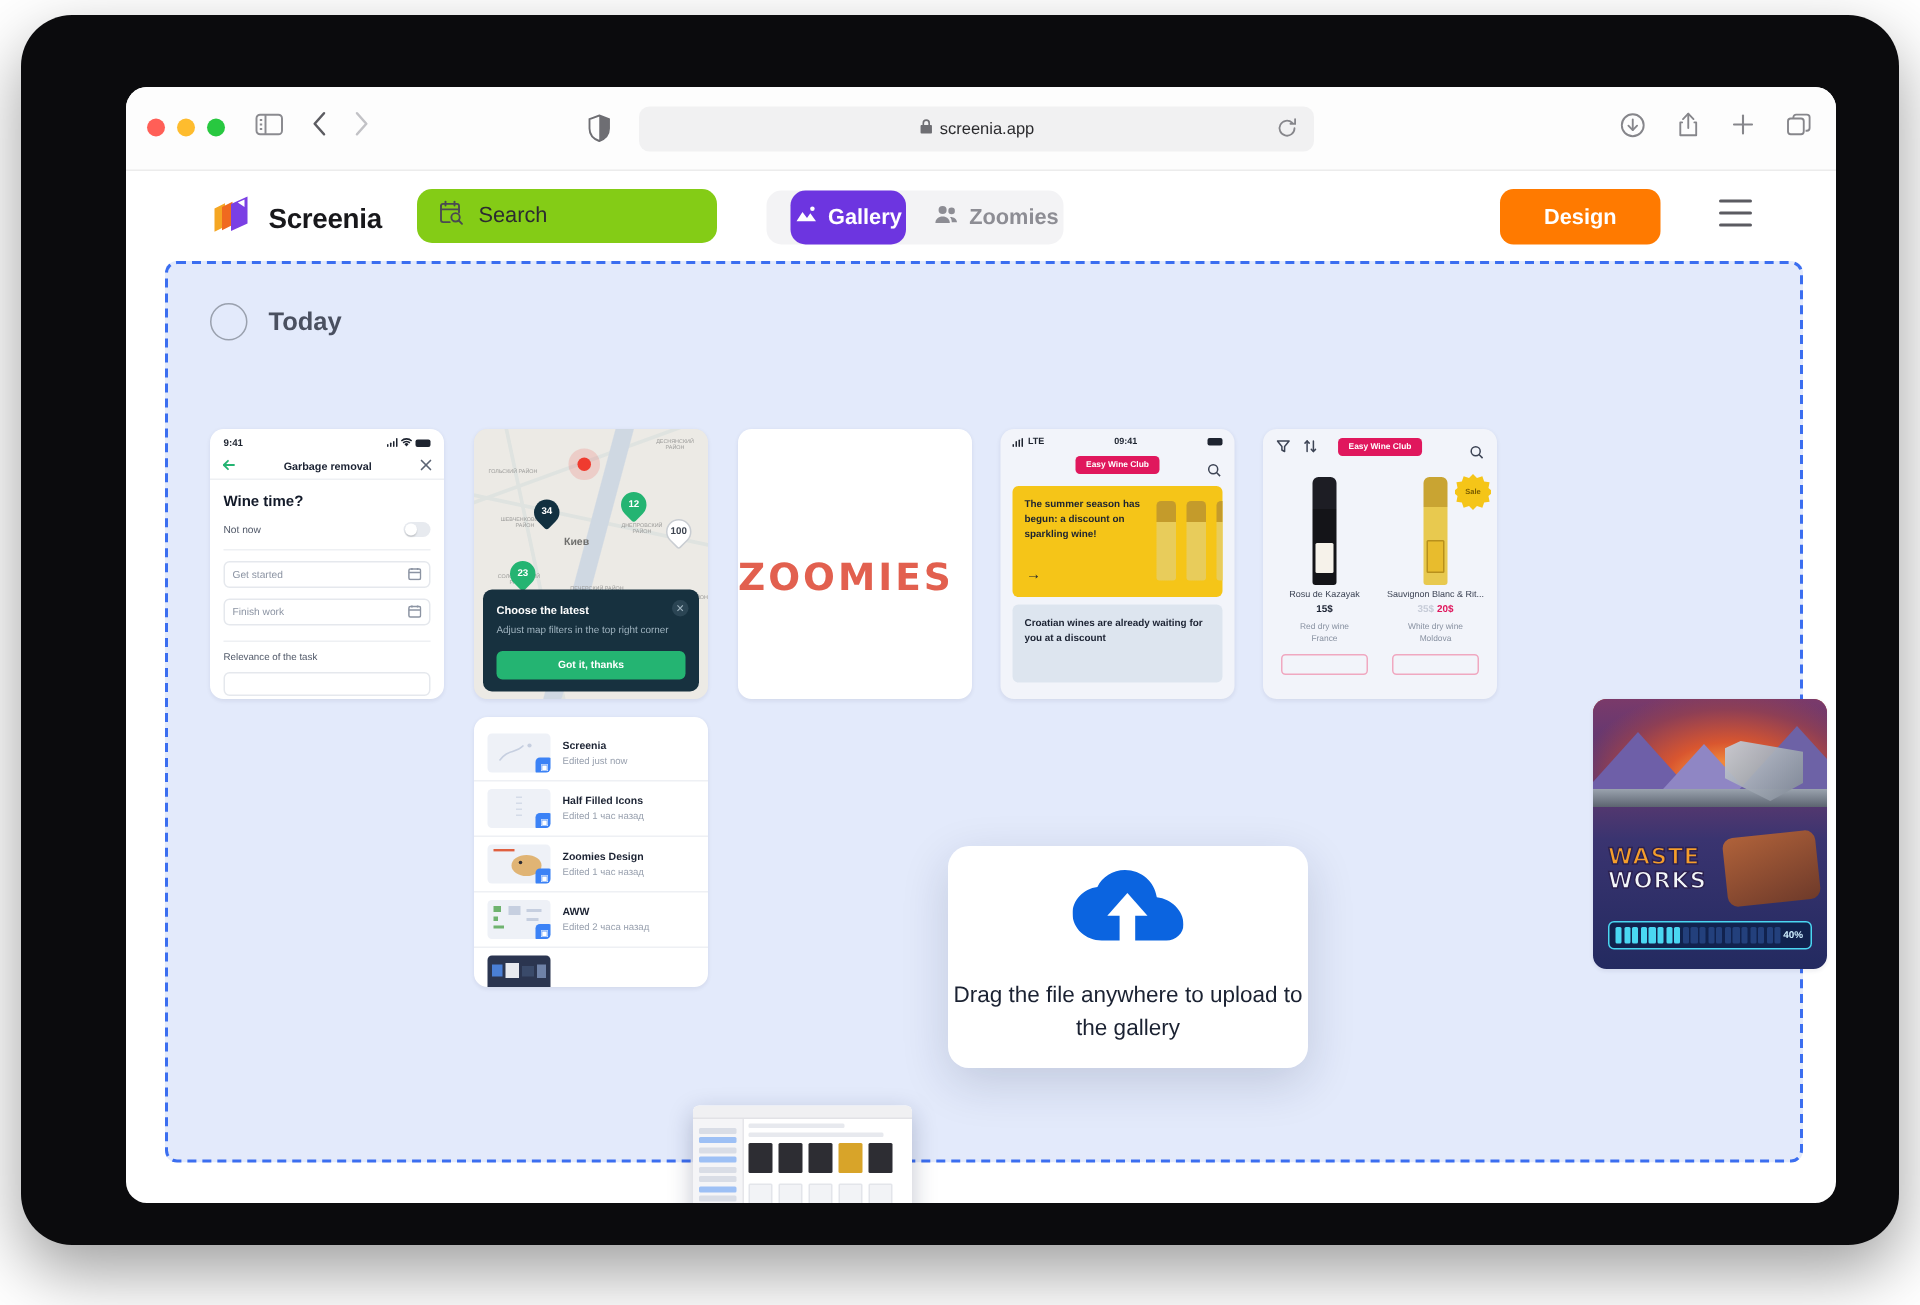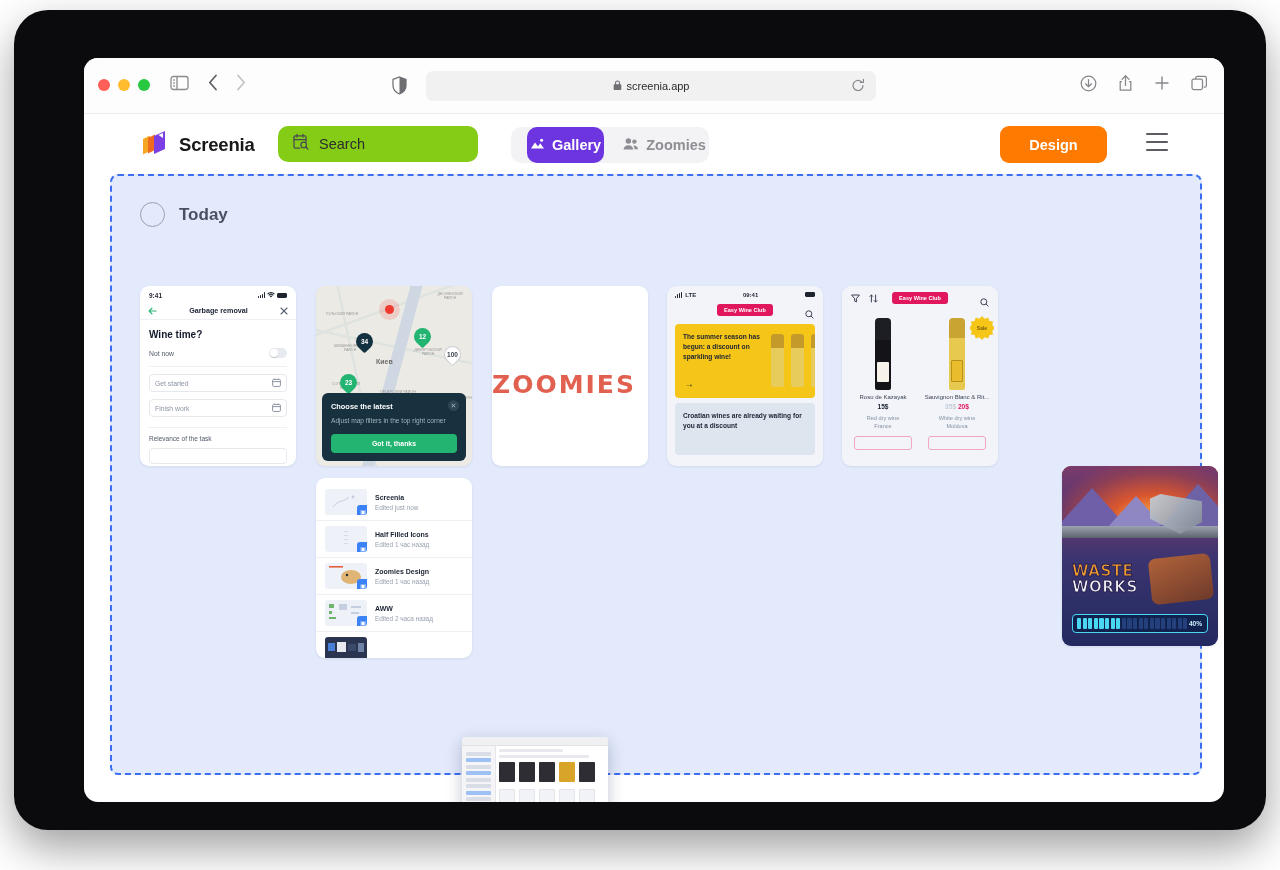--- a/index.html
+++ b/index.html
@@ -824,16 +824,26 @@
               <div class="dp-doc"></div>
                 <div class="dp-doc"></div>
                 <div class="dp-doc"></div>
               <div class="dp-doc"></div>
                 <div class="dp-doc"></div>
             </div>
           </div>
         </div>
       </div>
 
+      <div id="upload-overlay">
+        <span>
+          <svg width="74" height="54" viewBox="0 0 74 54" fill="#0b64e0">
+            <path d="M19.5 47C8.7 47 0 38.9 0 29c0-9 7.2-16.5 16.6-17.7C19.8 4.6 26.8 0 35 0c10.8 0 19.8 7.9 21.2 18.2C66 19.4 74 27 74 36.3 74 42.2 68.9 47 62.6 47H19.5Z"></path>
+            <rect x="31.4" y="24" width="10.4" height="26" fill="#fff"></rect>
+            <path d="M36.6 15.4 50 30.5 23.2 30.5Z" fill="#fff"></path>
+          </svg>
+        </span>
+        <div id="upload-overlay-text">Drag the file anywhere to upload to the gallery</div>
+      </div>
 
     </div>
   </div>
 </div>
 
 </body></html>

